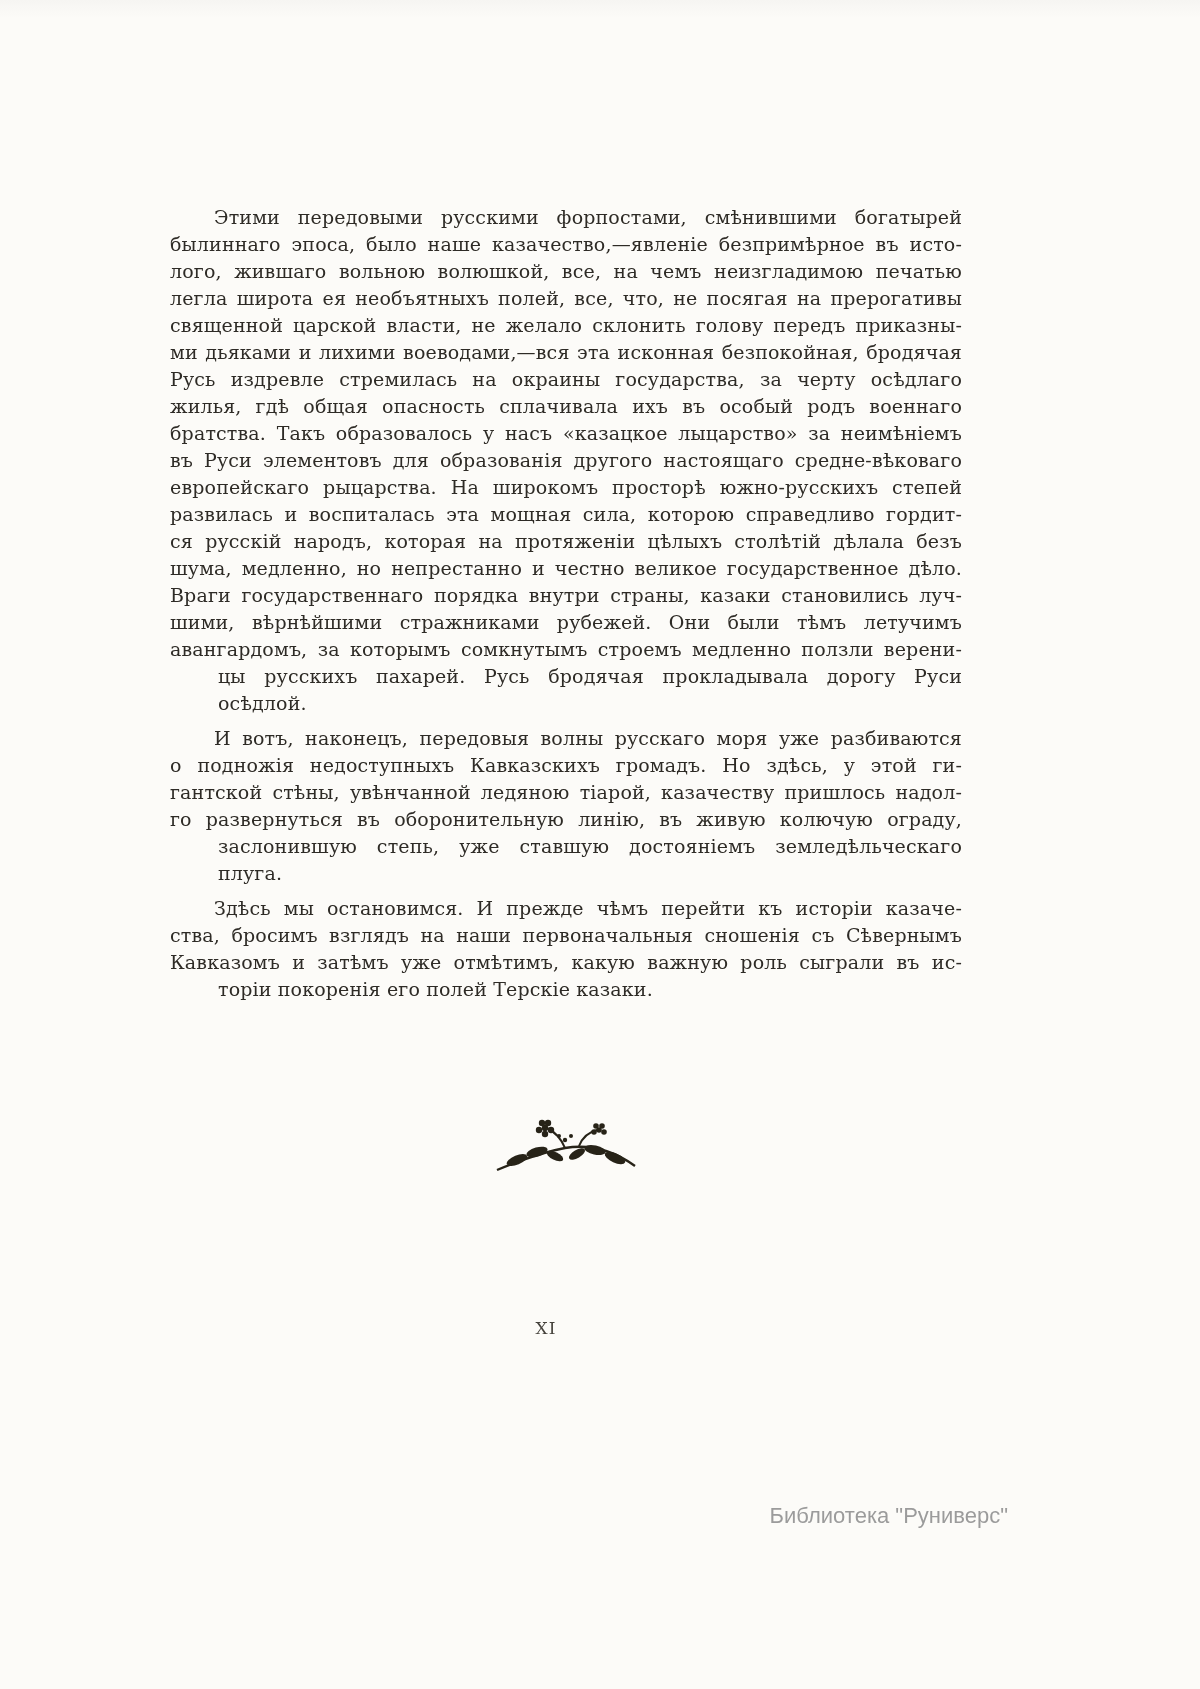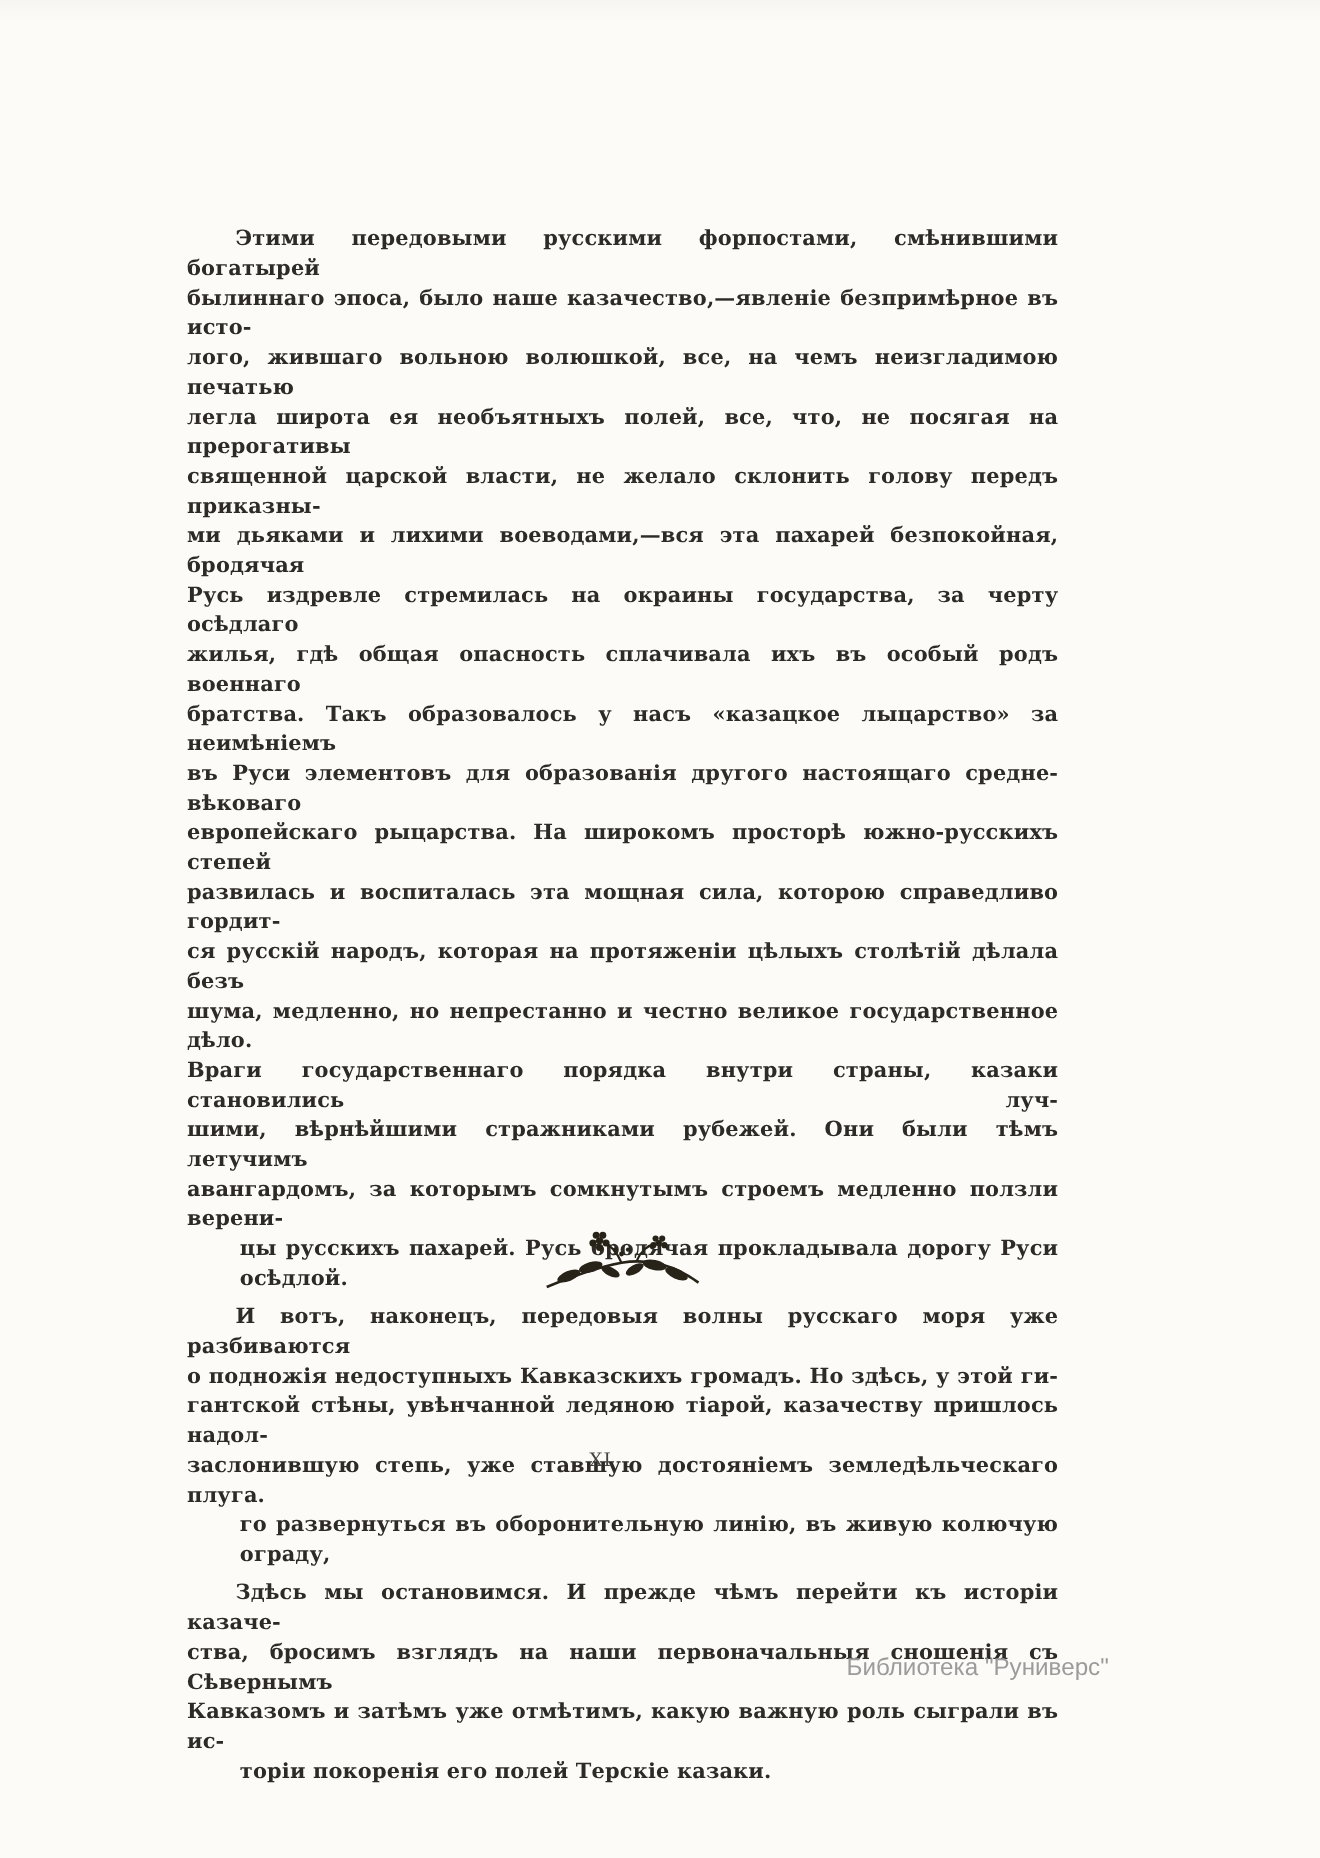--- a/index.html
+++ b/index.html
@@ -16,21 +16,20 @@
   .scan-page {
     position: absolute;
     inset: 0;
     background: linear-gradient(180deg, #f6f5f2 0px, #fcfbf8 18px, #fcfbf8 100%);
   }
   .page-text {
     position: absolute;
     left: 170px;
     top: 204px;
     width: 792px;
-    font-weight: bold;
   }
   .para { margin-bottom: 8px; }
   .line {
     display: block;
     font-size: 19px;
     line-height: 27px;
     letter-spacing: 0.15px;
     text-align: justify;
     text-align-last: justify;
     white-space: normal;
@@ -72,40 +71,40 @@
 <div class="scan-page">
 
   <main class="page-text">
 
   <div class="para">
         <span class="line">Этими передовыми русскими форпостами, смѣнившими богатырей</span>
         <span class="line">былиннаго эпоса, было наше казачество,—явленіе безпримѣрное въ исто-</span>
         <span class="line">лого, жившаго вольною волюшкой, все, на чемъ неизгладимою печатью</span>
         <span class="line">легла широта ея необъятныхъ полей, все, что, не посягая на прерогативы</span>
         <span class="line">священной царской власти, не желало склонить голову передъ приказны-</span>
-        <span class="line">ми дьяками и лихими воеводами,—вся эта пахарей безпокойная, бродячая</span>
+        <span class="line">ми дьяками и лихими воеводами,—вся эта исконная безпокойная, бродячая</span>
         <span class="line">Русь издревле стремилась на окраины государства, за черту осѣдлаго</span>
         <span class="line">жилья, гдѣ общая опасность сплачивала ихъ въ особый родъ военнаго</span>
         <span class="line">братства. Такъ образовалось у насъ «казацкое лыцарство» за неимѣніемъ</span>
         <span class="line">въ Руси элементовъ для образованія другого настоящаго средне-вѣковаго</span>
         <span class="line">европейскаго рыцарства. На широкомъ просторѣ южно-русскихъ степей</span>
         <span class="line">развилась и воспиталась эта мощная сила, которою справедливо гордит-</span>
         <span class="line">ся русскій народъ, которая на протяженіи цѣлыхъ столѣтій дѣлала безъ</span>
         <span class="line">шума, медленно, но непрестанно и честно великое государственное дѣло.</span>
         <span class="line">Враги государственнаго порядка внутри страны, казаки становились луч-</span>
         <span class="line">шими, вѣрнѣйшими стражниками рубежей. Они были тѣмъ летучимъ</span>
         <span class="line">авангардомъ, за которымъ сомкнутымъ строемъ медленно ползли верени-</span>
         <span class="line">цы русскихъ пахарей. Русь бродячая прокладывала дорогу Руси осѣдлой.</span>
       </div>
       <div class="para">
         <span class="line">И вотъ, наконецъ, передовыя волны русскаго моря уже разбиваются</span>
         <span class="line">о подножія недоступныхъ Кавказскихъ громадъ. Но здѣсь, у этой ги-</span>
         <span class="line">гантской стѣны, увѣнчанной ледяною тіарой, казачеству пришлось надол-</span>
+        <span class="line">го развернуться въ оборонительную линію, въ живую колючую ограду,</span>
         <span class="line">заслонившую степь, уже ставшую достояніемъ земледѣльческаго плуга.</span>
-        <span class="line">го развернуться въ оборонительную линію, въ живую колючую ограду,</span>
       </div>
       <div class="para">
         <span class="line">Здѣсь мы остановимся. И прежде чѣмъ перейти къ исторіи казаче-</span>
         <span class="line">ства, бросимъ взглядъ на наши первоначальныя сношенія съ Сѣвернымъ</span>
         <span class="line">Кавказомъ и затѣмъ уже отмѣтимъ, какую важную роль сыграли въ ис-</span>
         <span class="line">торіи покоренія его полей Терскіе казаки.</span>
       </div>
     </main>
 
   <div class="ornament-holder">

